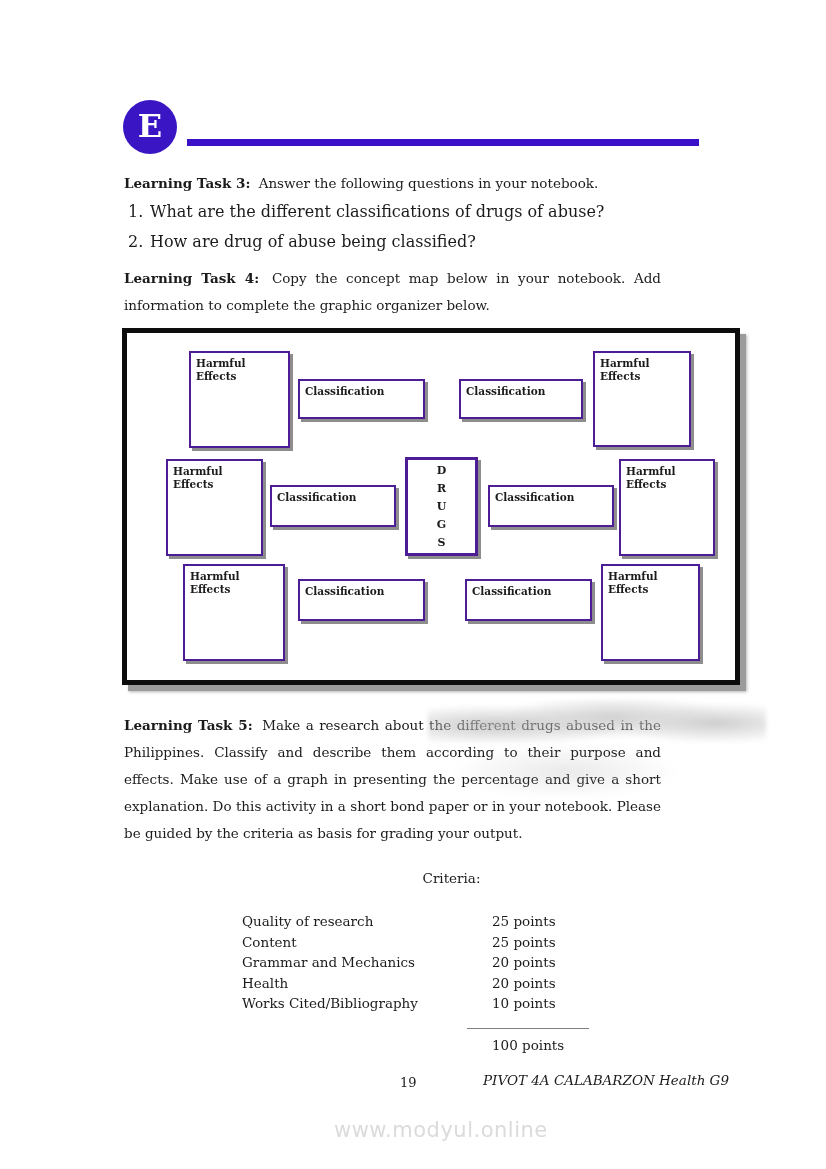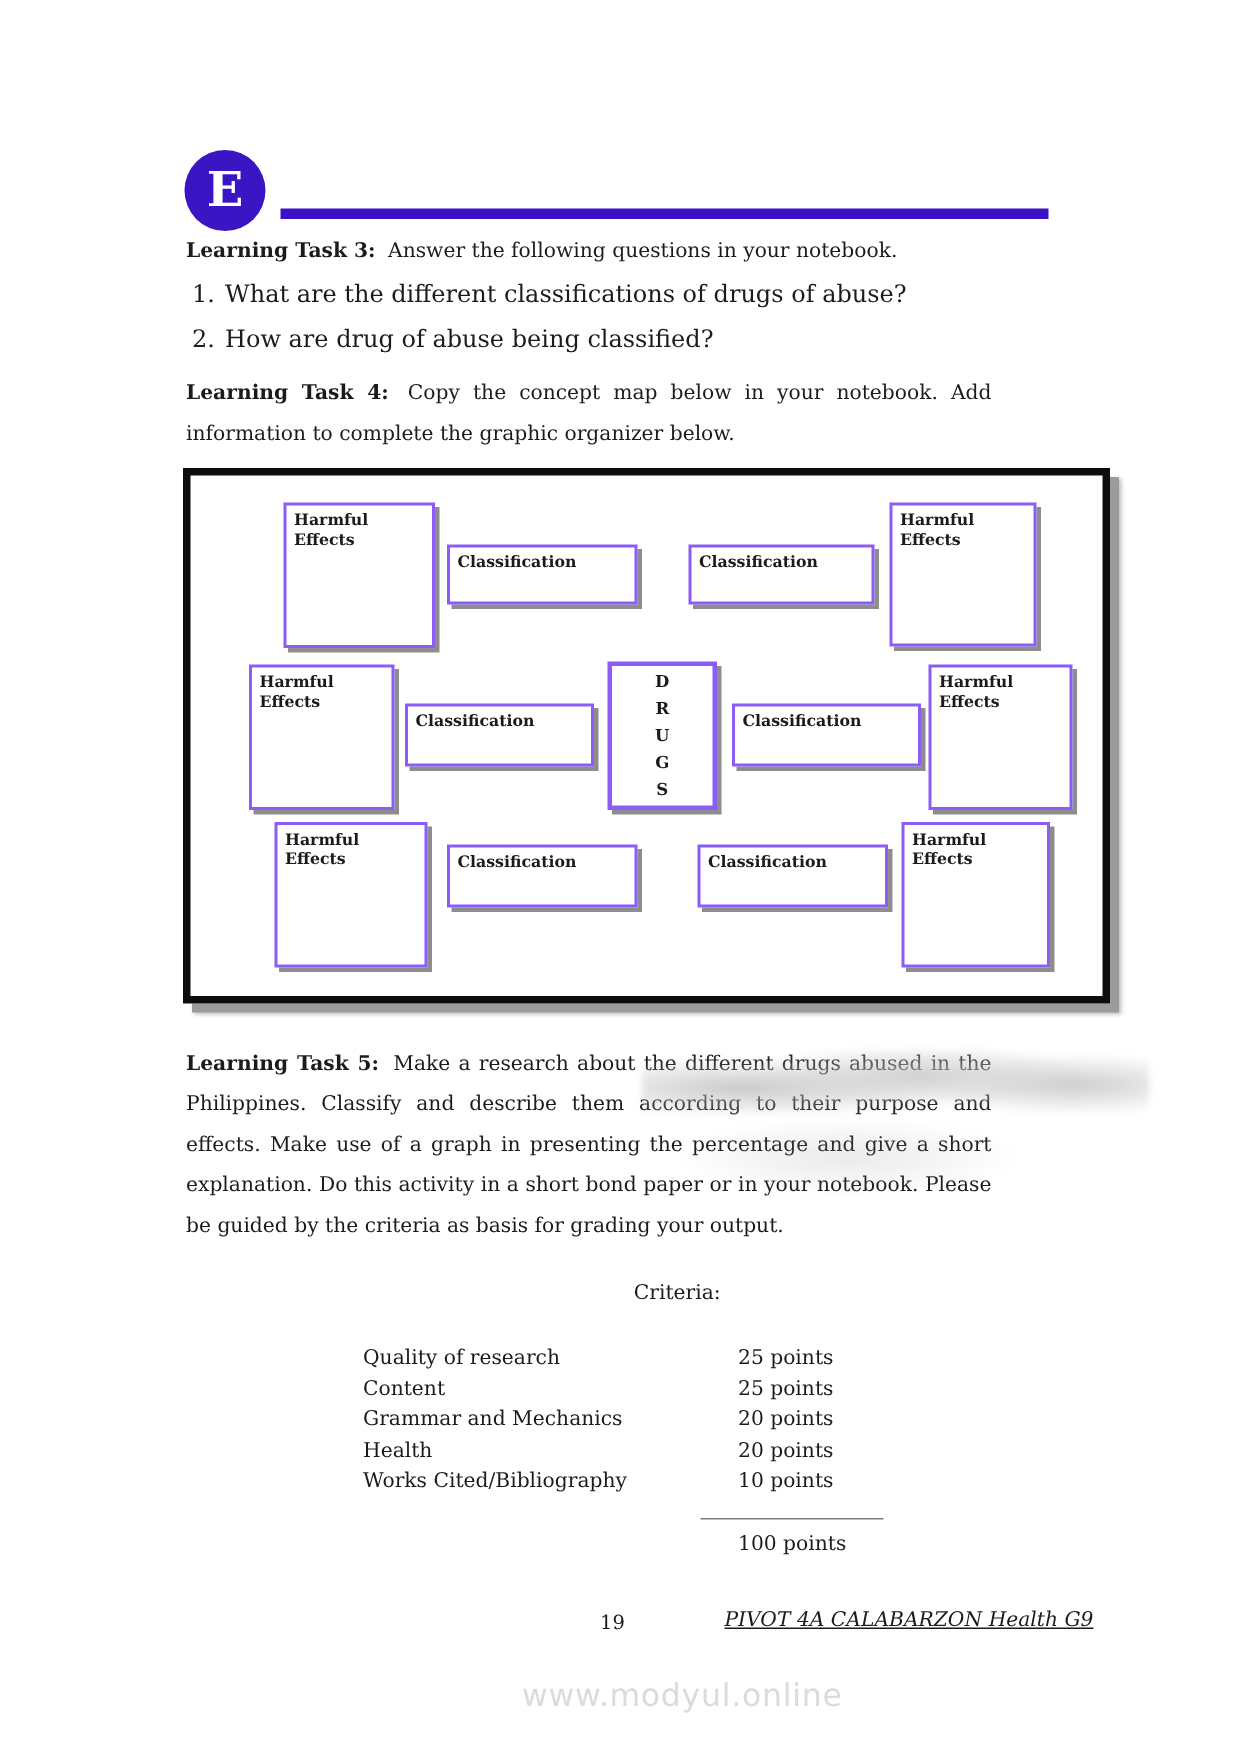--- a/index.html
+++ b/index.html
@@ -22,42 +22,42 @@
     color:#fff;font-size:32px;font-weight:bold;
     font-family:"DejaVu Serif","Liberation Serif",serif;
     transform:translateY(-1px);
   }
   .accent-line{
     position:absolute;left:187px;top:139px;
     width:512px;height:7px;background:#3a10c8;
   }
   
   .content{
-    position:absolute;left:0;top:0;width:746px;
+    position:absolute;left:0;top:16px;width:746px;
     padding:158px 85px 0 124px;box-sizing:border-box;
   }
   p{margin:0;font-size:13.5px;}
   .intro-para{line-height:19px;margin-bottom:10px;}
   .lt-head{font-weight:bold;margin-right:4px;}
   .questions{list-style:none;margin:10px 0 0 0;padding:0;}
   .questions li{line-height:18px;margin-bottom:12px;padding-left:4px;}
   .qnum{display:inline-block;width:22px;}
   .task-para{line-height:27px;text-align:justify;margin-top:14px;}
   
   .map-frame{
     position:relative;
     width:608px;height:347px;
     margin:9px 0 0 -2px;
     border:5px solid #0d0d0d;
     background:#fff;
     box-shadow:6px 6px 0 #9b9b9b, 7px 7px 3px #b5b5b5;
   }
   .mbox{
     position:absolute;background:#fff;
-    border:2px solid #8b5cf6;
+    border:2px solid #4c1d95;
     box-shadow:3px 3px 0 #8d8d8d;
     box-sizing:border-box;
     font-weight:bold;font-size:10.5px;line-height:13px;
     padding:4px 5px;
   }
   .drugs{
     border-width:3px;
     display:flex;flex-direction:column;
     align-items:center;justify-content:center;
     gap:6px;padding:4px 0;
@@ -80,23 +80,23 @@
   
   .criteria{margin-top:22px;padding-left:118px;font-size:13.5px;}
   .criteria-title{line-height:18px;margin-bottom:24px;text-align:center;}
   .crit-row{display:flex;line-height:20.5px;}
   .crit-label{width:250px;}
   .crit-points{width:120px;}
   .total-rule{width:122px;height:0;border-top:1px solid #7d7d7d;margin:14px 0 0 225px;}
   .total-text{margin:7px 0 0 250px;line-height:18px;}
   
   .page-number{position:absolute;left:400px;top:1075px;font-size:13px;}
-  .module-label{position:absolute;right:97px;top:1072px;font-size:13.5px;font-style:italic;text-decoration:underline;}
+  .module-label{position:absolute;right:97px;top:1072px;font-size:13.5px;font-style:italic;}
   .watermark{
-    position:absolute;left:348px;top:1118px;
+    position:absolute;left:334px;top:1118px;
     font-family:"DejaVu Sans","Liberation Sans",sans-serif;
     font-size:21px;color:#dbdbdb;letter-spacing:.5px;
   }
 </style>
 </head>
 <body>
 
 <div class="page">
 
   <div class="badge">

